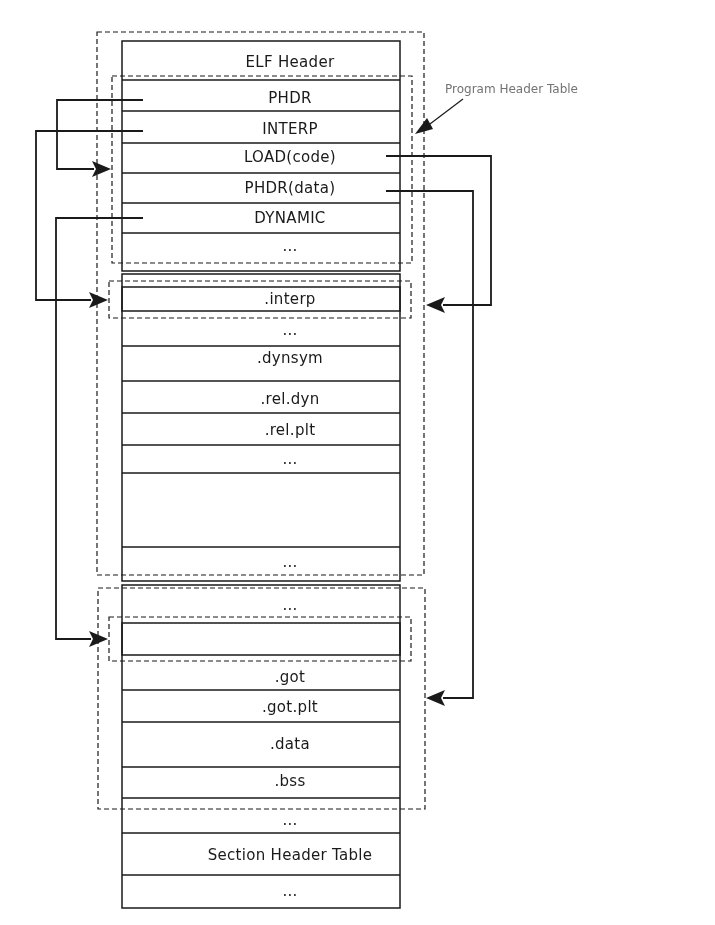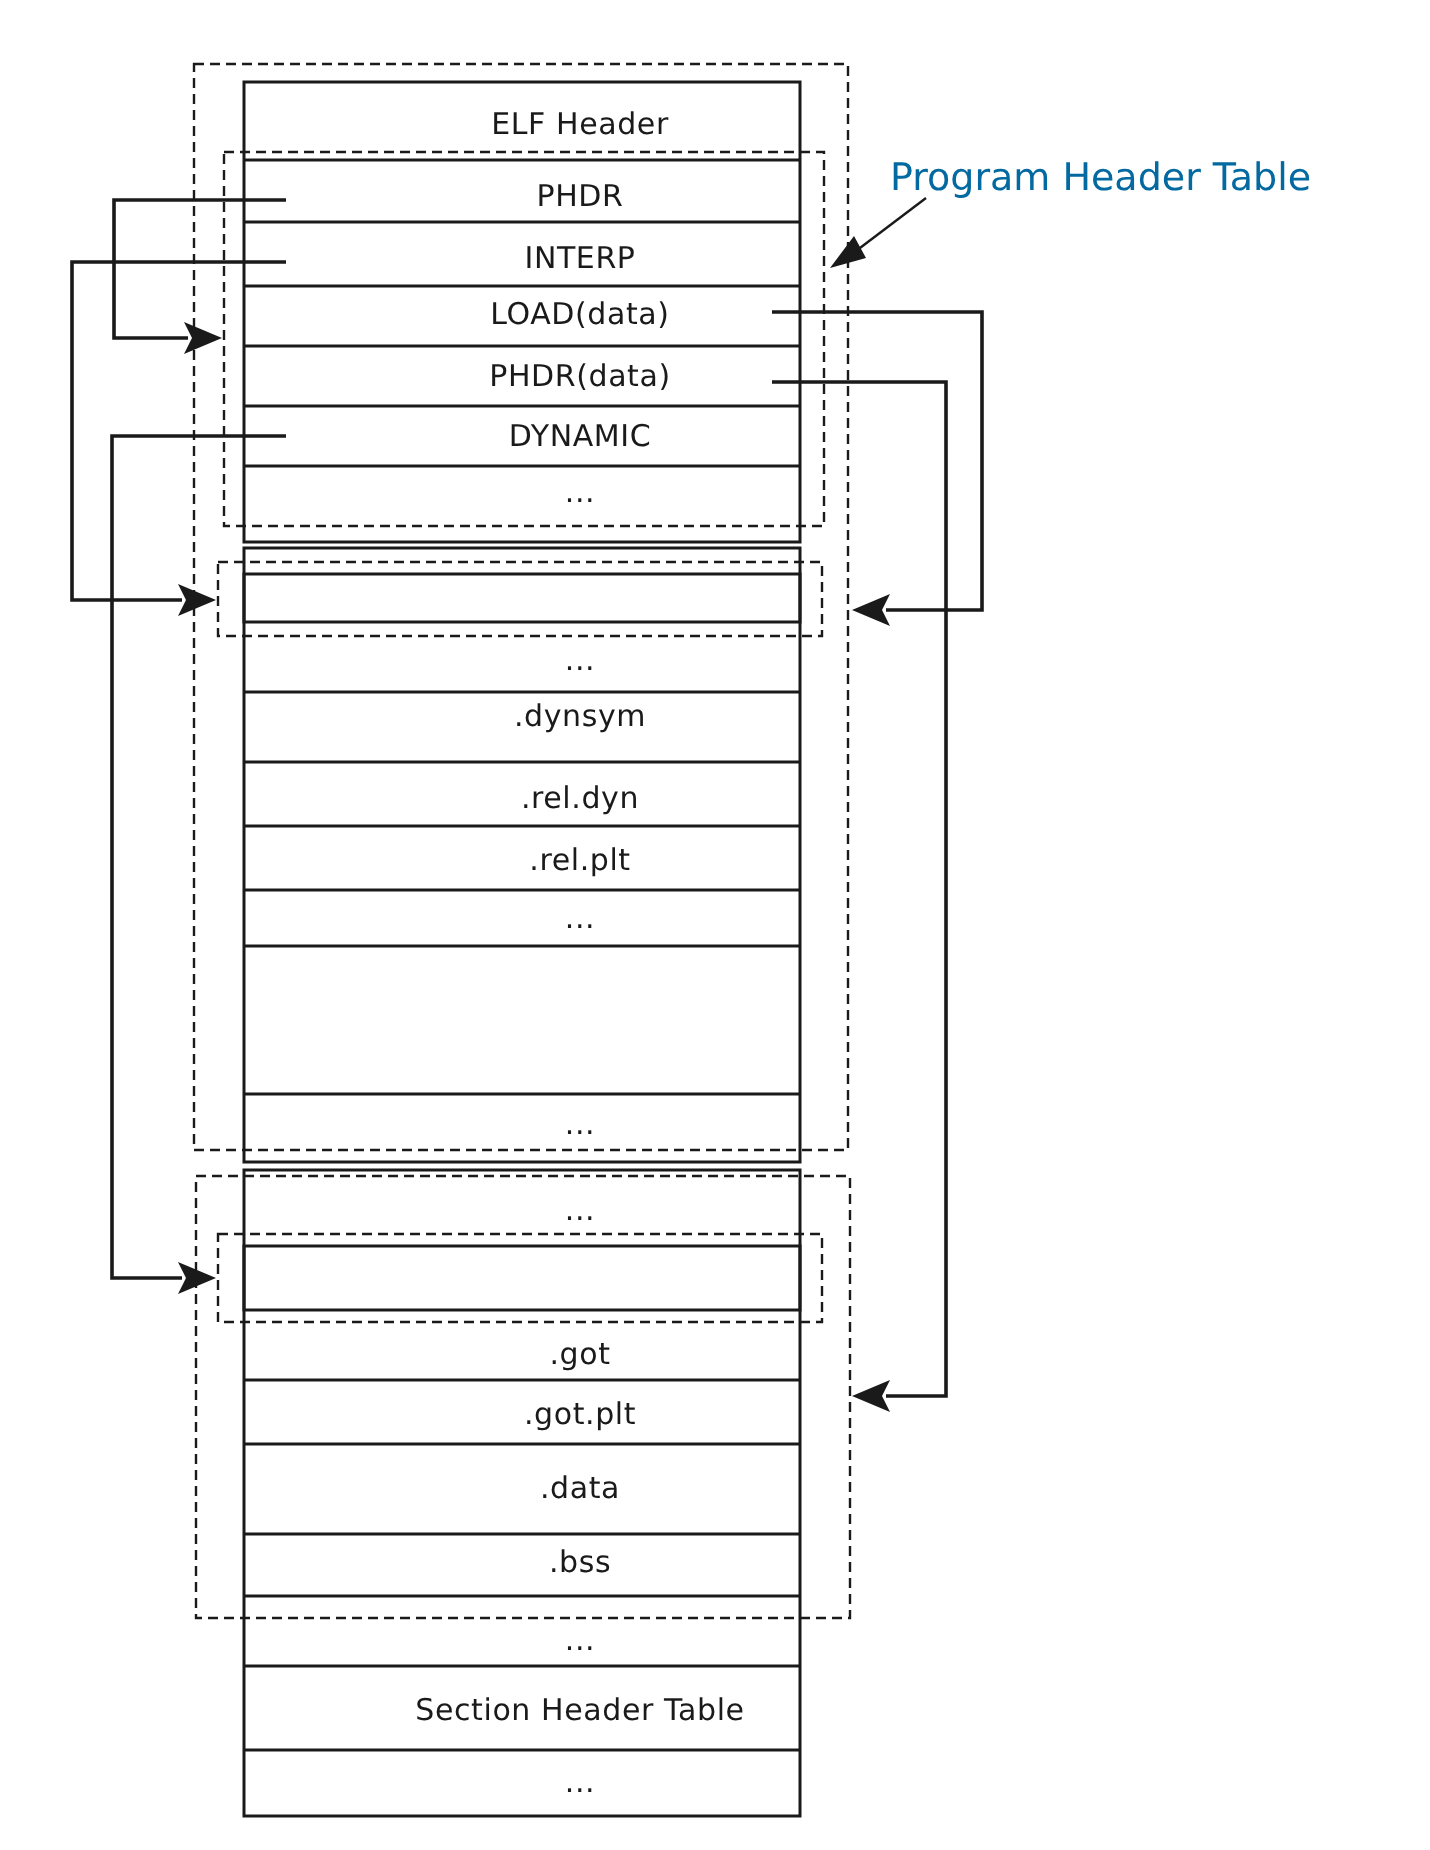--- a/index.html
+++ b/index.html
@@ -35,24 +35,24 @@
     white-space: nowrap;
     color: #1a1a1a;
   }
   .annotation-label {
     position: absolute;
     left: 445px;
     top: 78px;
     width: 240px;
     height: 22px;
     line-height: 22px;
-    font-size: 19px;
+    font-size: 12px;
     text-align: left;
     white-space: nowrap;
-    color: #0369a1;
+    color: #737373;
   }
   .solid-stroke {
     fill: none;
     stroke: #1a1a1a;
     stroke-width: 1.5;
   }
   .dashed-stroke {
     fill: none;
     stroke: #1a1a1a;
     stroke-width: 1.2;
@@ -132,25 +132,26 @@
 
     <line class="thin-arrow-line" x1="463" y1="99" x2="426" y2="127"></line>
     <polygon class="arrow-head" points="415,134 427,118 433,129"></polygon>
   </svg>
 
   <div class="annotation-label">Program Header Table</div>
 
   <div class="label" style="top:51px">ELF Header</div>
   <div class="label" style="top:87px">PHDR</div>
   <div class="label" style="top:118px">INTERP</div>
-  <div class="label" style="top:146px">LOAD(data)</div>
+  <div class="label" style="top:146px">LOAD(code)</div>
   <div class="label" style="top:177px">PHDR(data)</div>
   <div class="label" style="top:207px">DYNAMIC</div>
   <div class="label" style="top:235px">...</div>
 
+  <div class="label" style="top:288px">.interp</div>
   <div class="label" style="top:319px">...</div>
   <div class="label" style="top:347px">.dynsym</div>
   <div class="label" style="top:388px">.rel.dyn</div>
   <div class="label" style="top:419px">.rel.plt</div>
   <div class="label" style="top:448px">...</div>
   <div class="label" style="top:551px">...</div>
 
   <div class="label" style="top:594px">...</div>
   <div class="label" style="top:666px">.got</div>
   <div class="label" style="top:696px">.got.plt</div>

